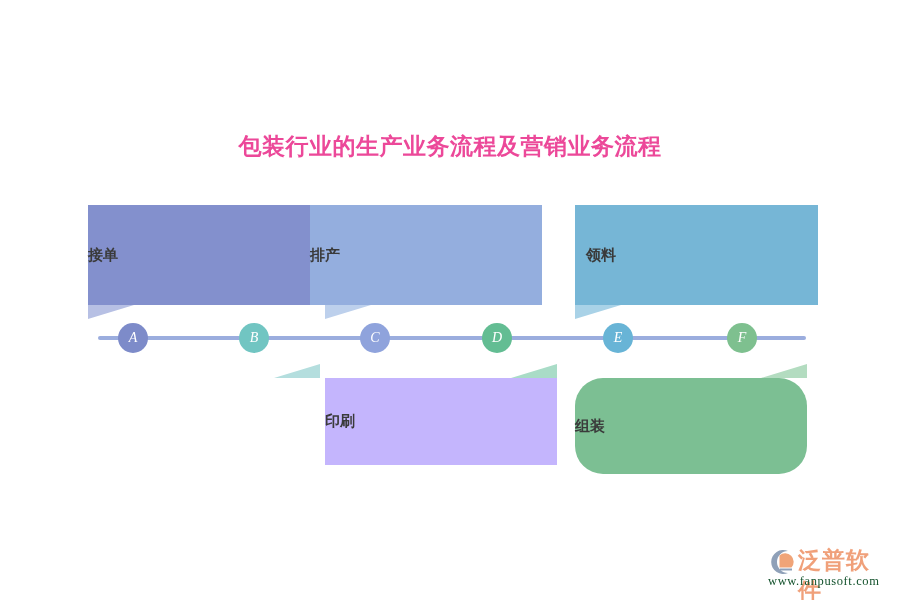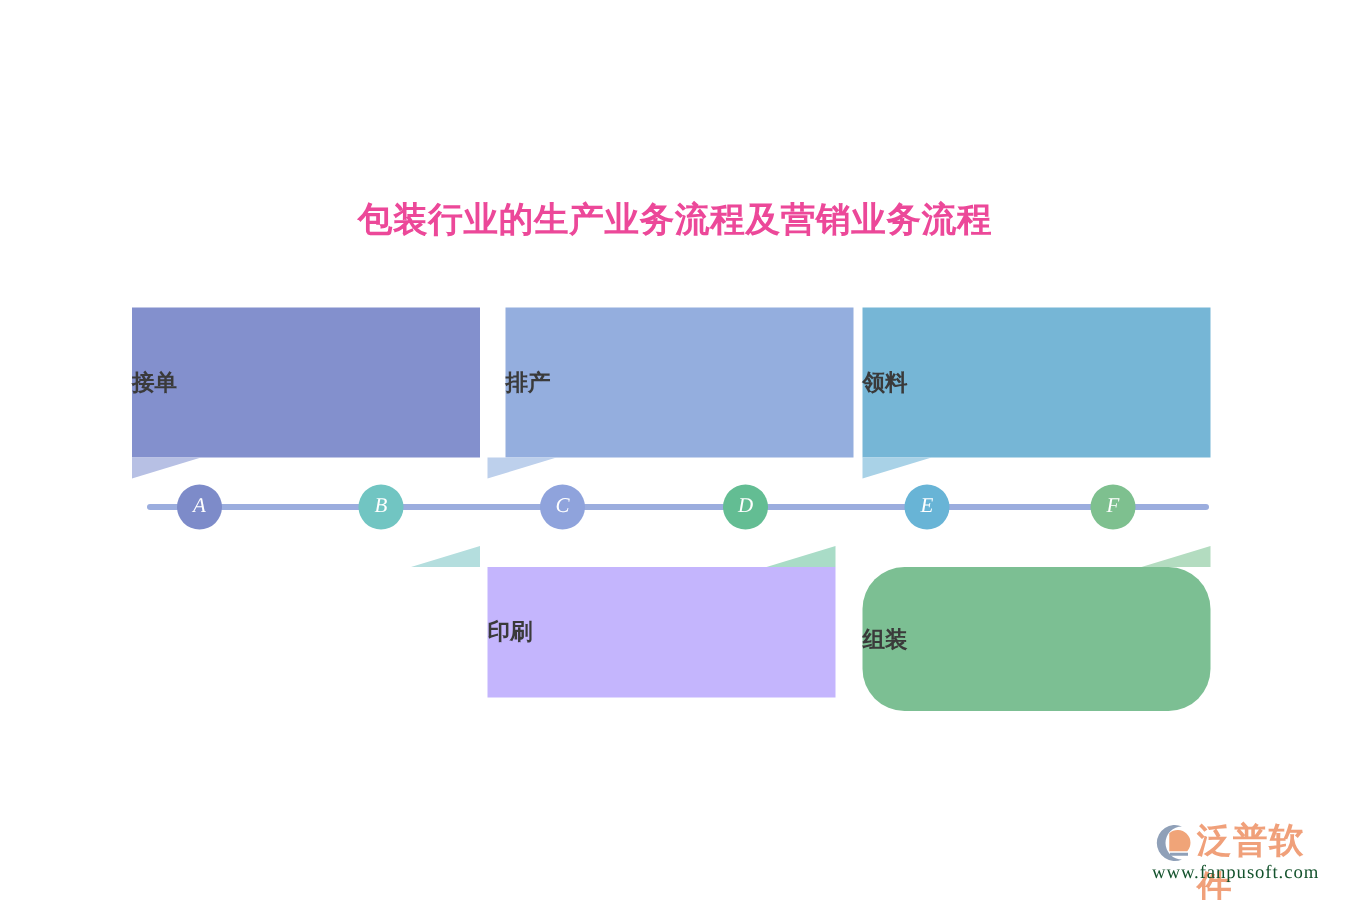--- a/index.html
+++ b/index.html
@@ -116,26 +116,26 @@
 
 <div class="canvas">
 
   <div class="title">包装行业的生产业务流程及营销业务流程</div>
 
   <div class="box" id="tb0" style="left: 88px; top: 205px; width: 232px; height: 100px; background: rgb(131, 144, 205);">
     <span class="box-label">接单</span>
   </div>
   <div class="tail" id="tt0" style="left: 88px; top: 305px; border-top: 14px solid rgb(183, 192, 228); border-right: 46px solid transparent;"></div>
 
-  <div class="box" id="tb1" style="left: 337px; top: 205px; width: 232px; height: 100px; background: rgb(148, 174, 222);">
+  <div class="box" id="tb1" style="left: 310px; top: 205px; width: 232px; height: 100px; background: rgb(148, 174, 222);">
     <span class="box-label">排产</span>
   </div>
   <div class="tail" id="tt1" style="left: 325px; top: 305px; border-top: 14px solid rgb(189, 208, 236); border-right: 46px solid transparent;"></div>
 
-  <div class="box" id="tb2" style="left: 575px; top: 205px; width: 232px; height: 100px; background: rgb(118, 182, 214);">
+  <div class="box" id="tb2" style="left: 575px; top: 205px; width: 232px; height: 100px; background: rgb(118, 182, 214); padding-left: 11px;">
     <span class="box-label">领料</span>
   </div>
   <div class="tail" id="tt2" style="left: 575px; top: 305px; border-top: 14px solid rgb(169, 210, 231); border-right: 46px solid transparent;"></div>
 
   <div class="timeline-line" id="tline" style="left: 98px; top: 336px; width: 708px; background: rgb(155, 173, 222);"></div>
 
   <div class="node" id="nd0" style="left: 118px; top: 323px; background: rgb(125, 139, 201);">
     <span>A</span>
   </div>
   <div class="node" id="nd1" style="left: 239px; top: 323px; background: rgb(113, 197, 194);">

